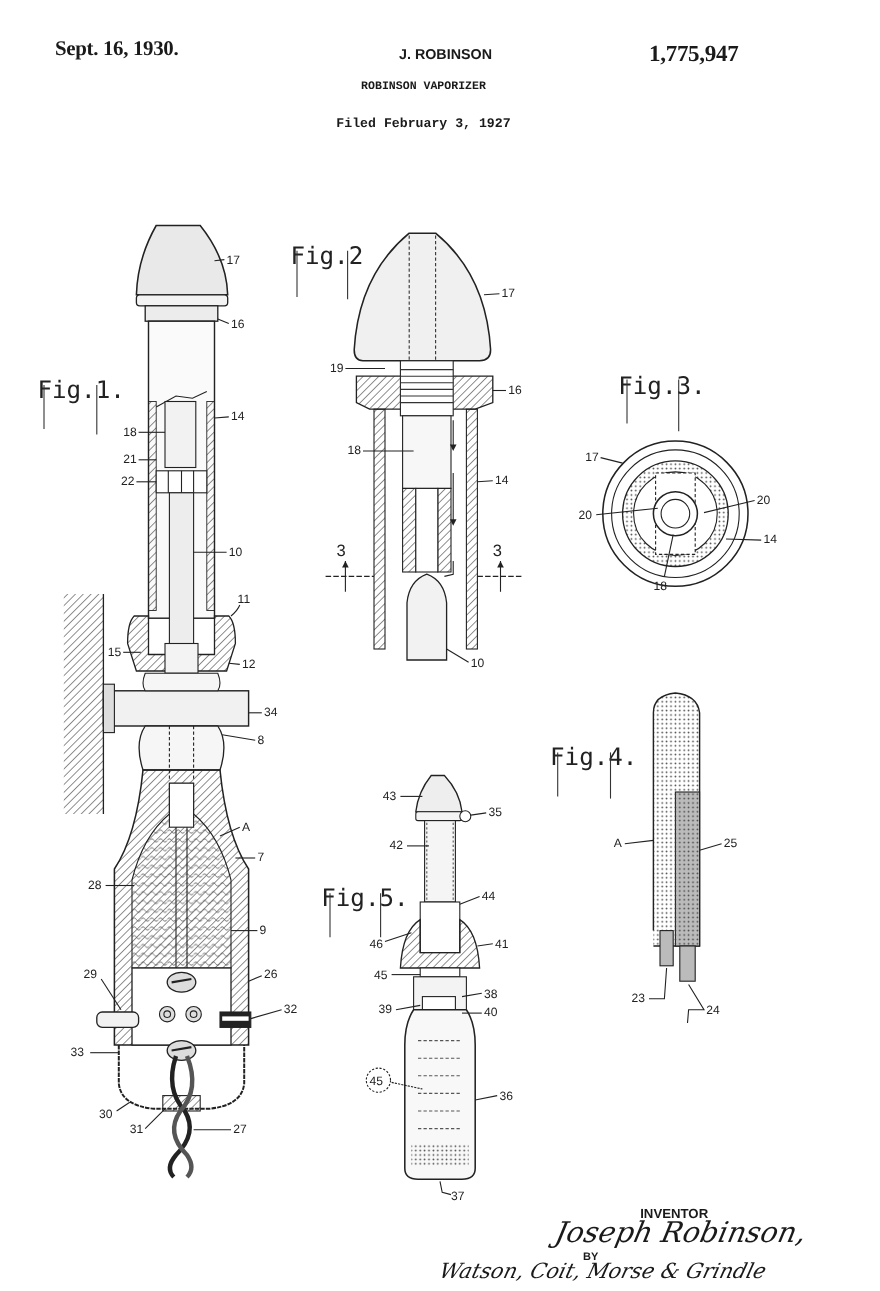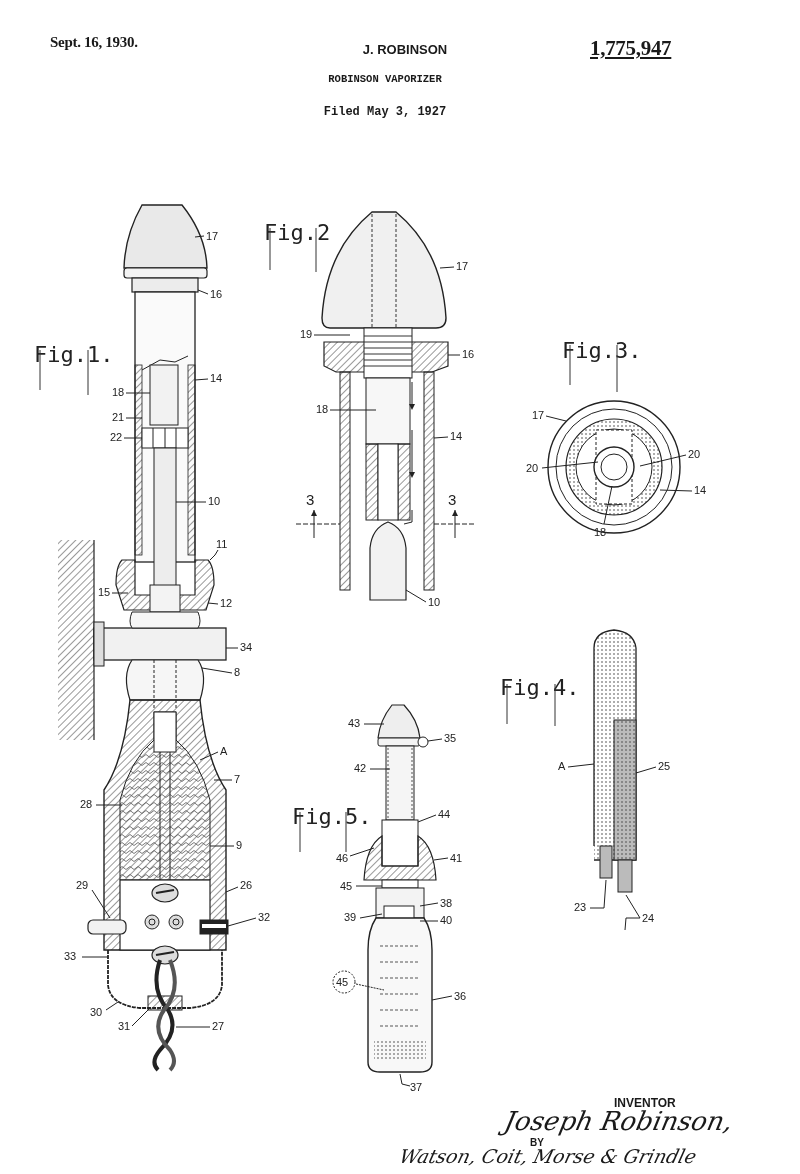--- a/index.html
+++ b/index.html
@@ -1,37 +1,37 @@
 <!DOCTYPE html>
 <html><head>
 <meta charset="utf-8">
 <style>
   html, body { margin: 0; padding: 0; background: #ffffff; }
   body { width: 800px; height: 1174px; position: relative; overflow: hidden; font-family: "Liberation Serif", serif; color: #1a1a1a; }
   .abs { position: absolute; }
-  .hdr-date { left: 50px; top: 34px; font-family: "Liberation Serif", serif; font-weight: bold; font-size: 15px; letter-spacing: -0.3px; }
-  .hdr-num { left: 590px; top: 36px; font-family: "Liberation Serif", serif; font-weight: bold; font-size: 21px; letter-spacing: -0.3px; text-decoration: underline; }
+  .hdr-date { left: 50px; top: 34px; font-family: "Liberation Serif", serif; font-weight: bold; font-size: 19px; letter-spacing: -0.3px; }
+  .hdr-num { left: 590px; top: 36px; font-family: "Liberation Serif", serif; font-weight: bold; font-size: 21px; letter-spacing: -0.3px; }
   .hdr-inventor { left: 0; width: 770px; text-align: center; top: 42px; font-family: "Liberation Sans", sans-serif; font-size: 13px; font-weight: bold; margin-left: 20px; }
   .hdr-title { left: 0; width: 770px; text-align: center; top: 73px; font-family: "Liberation Mono", monospace; font-size: 10.5px; font-weight: bold; }
   .hdr-filed { left: 0; width: 770px; text-align: center; top: 105px; font-family: "Liberation Mono", monospace; font-size: 12px; font-weight: bold; }
   svg.drawing { position: absolute; left: 0; top: 0; }
   .fig-label { font-family: "DejaVu Sans Mono", monospace; font-size: 22px; fill: #222; }
   .ref { font-family: "Liberation Sans", sans-serif; font-size: 11px; fill: #222; }
-  .sig-inventor { left: 582px; top: 1096px; font-family: "Liberation Sans", sans-serif; font-weight: bold; font-size: 12px; margin-left: 32px; }
+  .sig-inventor { left: 582px; top: 1096px; font-family: "Liberation Sans", sans-serif; font-weight: bold; font-size: 12px; }
   .sig-name { left: 505px; top: 1106px; font-family: "DejaVu Serif", serif; font-style: italic; font-size: 26px; transform: skewX(-12deg); }
   .sig-by { left: 530px; top: 1137px; font-family: "Liberation Sans", sans-serif; font-weight: bold; font-size: 10px; }
   .sig-attys { left: 400px; top: 1145px; font-family: "DejaVu Serif", serif; font-style: italic; font-size: 19px; transform: skewX(-14deg); }
 </style>
 </head>
 <body>
 
 <div class="abs hdr-date">Sept. 16, 1930.</div>
 <div class="abs hdr-inventor">J. ROBINSON</div>
 <div class="abs hdr-title">ROBINSON VAPORIZER</div>
-<div class="abs hdr-filed">Filed May 3, 1927</div>
+<div class="abs hdr-filed">Filed February 3, 1927</div>
 <div class="abs hdr-num">1,775,947</div>
 
 <svg class="drawing" width="800" height="1174" viewBox="0 0 800 1174">
   <defs>
     <pattern id="hatch" width="5" height="5" patternUnits="userSpaceOnUse" patternTransform="rotate(45)">
       <line x1="0" y1="0" x2="0" y2="5" stroke="#333" stroke-width="1"></line>
     </pattern>
     <pattern id="dots" width="4" height="4" patternUnits="userSpaceOnUse">
       <circle cx="2" cy="2" r="0.8" fill="#444"></circle>
     </pattern>

